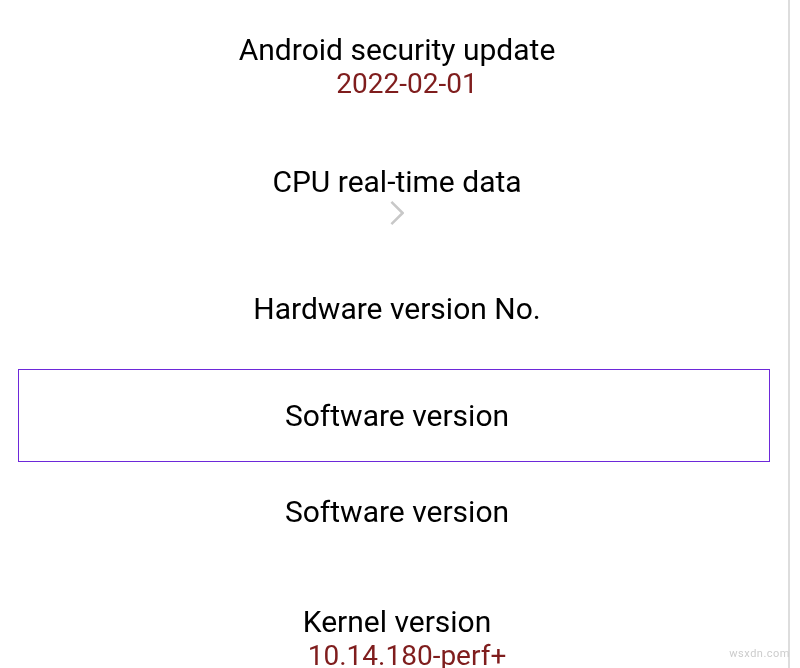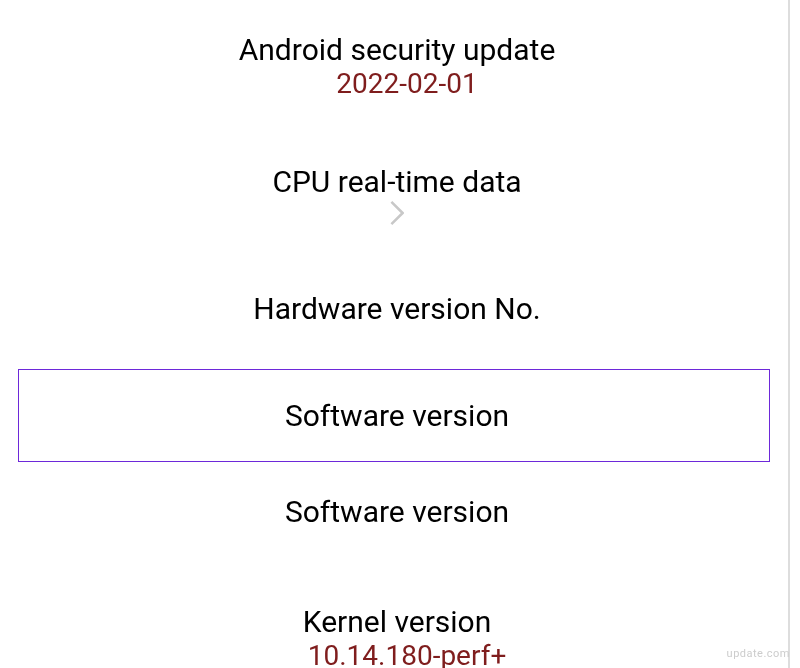--- a/index.html
+++ b/index.html
@@ -98,13 +98,13 @@
     <span class="setting-label">Software version</span>
   </div>
 
   <div class="setting-row">
     <span class="setting-label">Kernel version</span>
     <span class="setting-value">10.14.180-perf+</span>
   </div>
 
 </div>
 
-<div class="watermark">update.com</div>
+<div class="watermark">wsxdn.com</div>
 
 </body></html>

